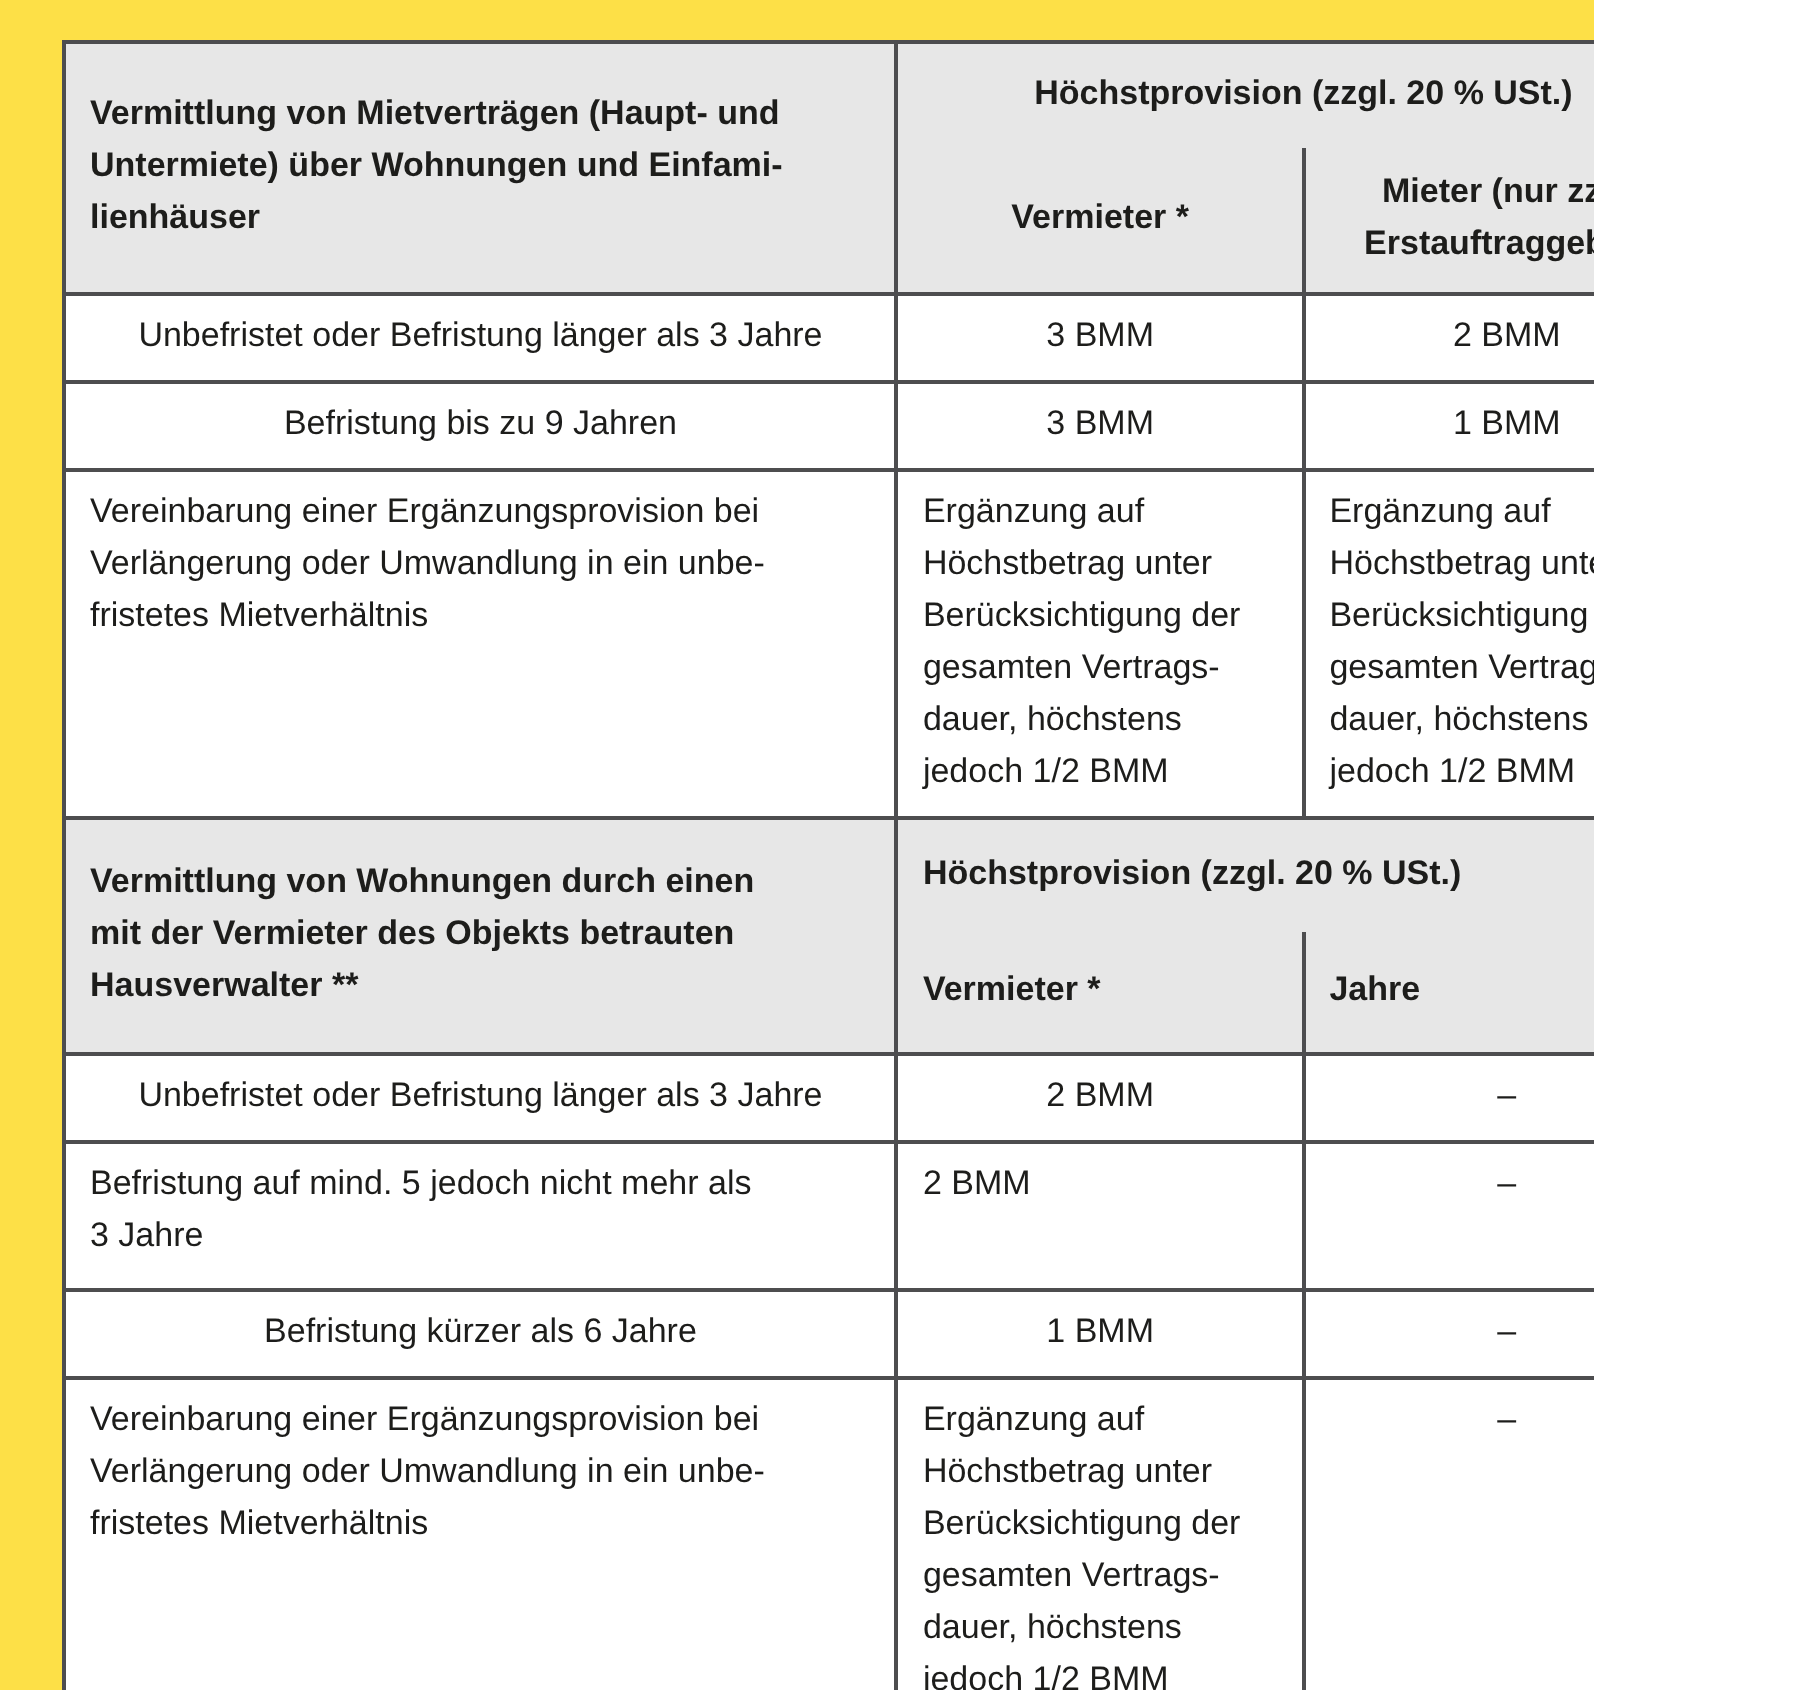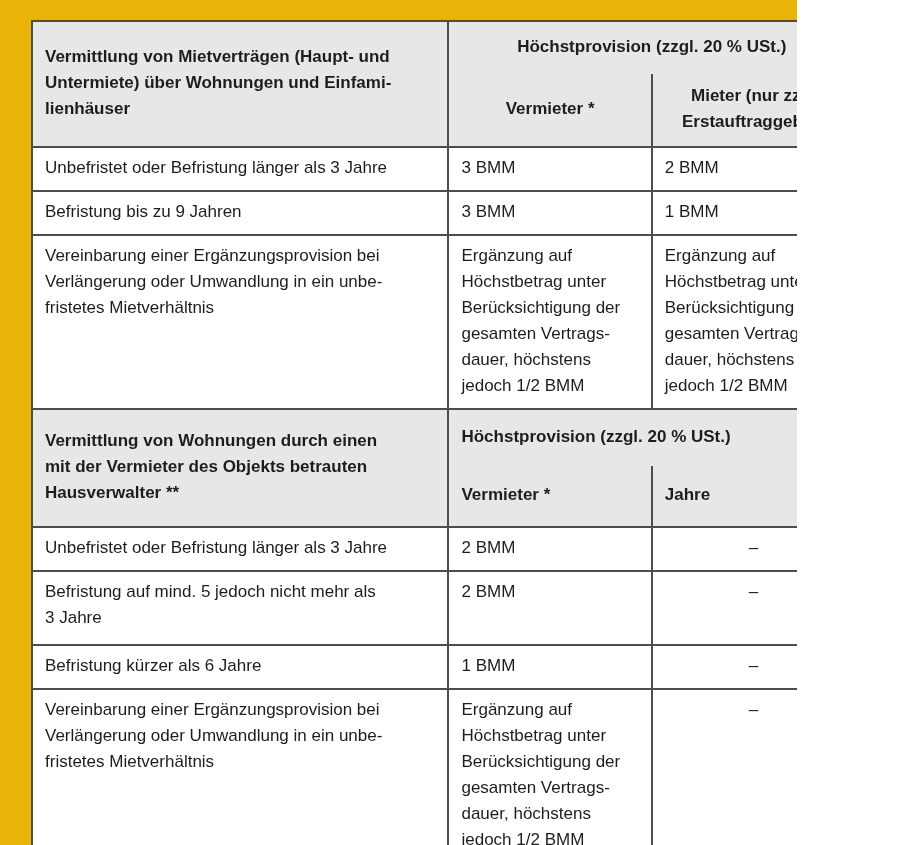--- a/index.html
+++ b/index.html
@@ -8,21 +8,21 @@
     background: #ffffff;
     width: 900px;
     height: 845px;
     font-family: "Liberation Sans", "DejaVu Sans", sans-serif;
     color: #1d1d1b;
   }
   .page {
     position: relative;
     width: 797px;
     height: 845px;
-    background: #eab308;
+    background: #fde047;
     overflow: hidden;
   }
   table.prov {
     position: absolute;
     left: 31px;
     top: 20px;
     width: 825px;
     border-collapse: collapse;
     table-layout: fixed;
     font-size: 17px;
@@ -52,21 +52,21 @@
   td.sub-h    { border-top: 0 none; }
 
   tr.h1a td { height: 36px; }
   tr.h1b td { height: 56px; }
   tr.h2a td { height: 40px; }
   tr.h2b td { height: 44px; }
 
   
   td.center { text-align: center; }
   
-  tr.r1 td, tr.r2 td, tr.r4 td, tr.r6 td { height: 26px; }
+  tr.r1 td, tr.r2 td, tr.r4 td, tr.r6 td { height: 26px; text-align: center; }
   tr.r5 td { height: 56px; }
   td.dash { text-align: center; }
 </style>
 </head>
 <body>
 
 <div class="page">
   <table class="prov">
     <colgroup>
       <col class="c1">

